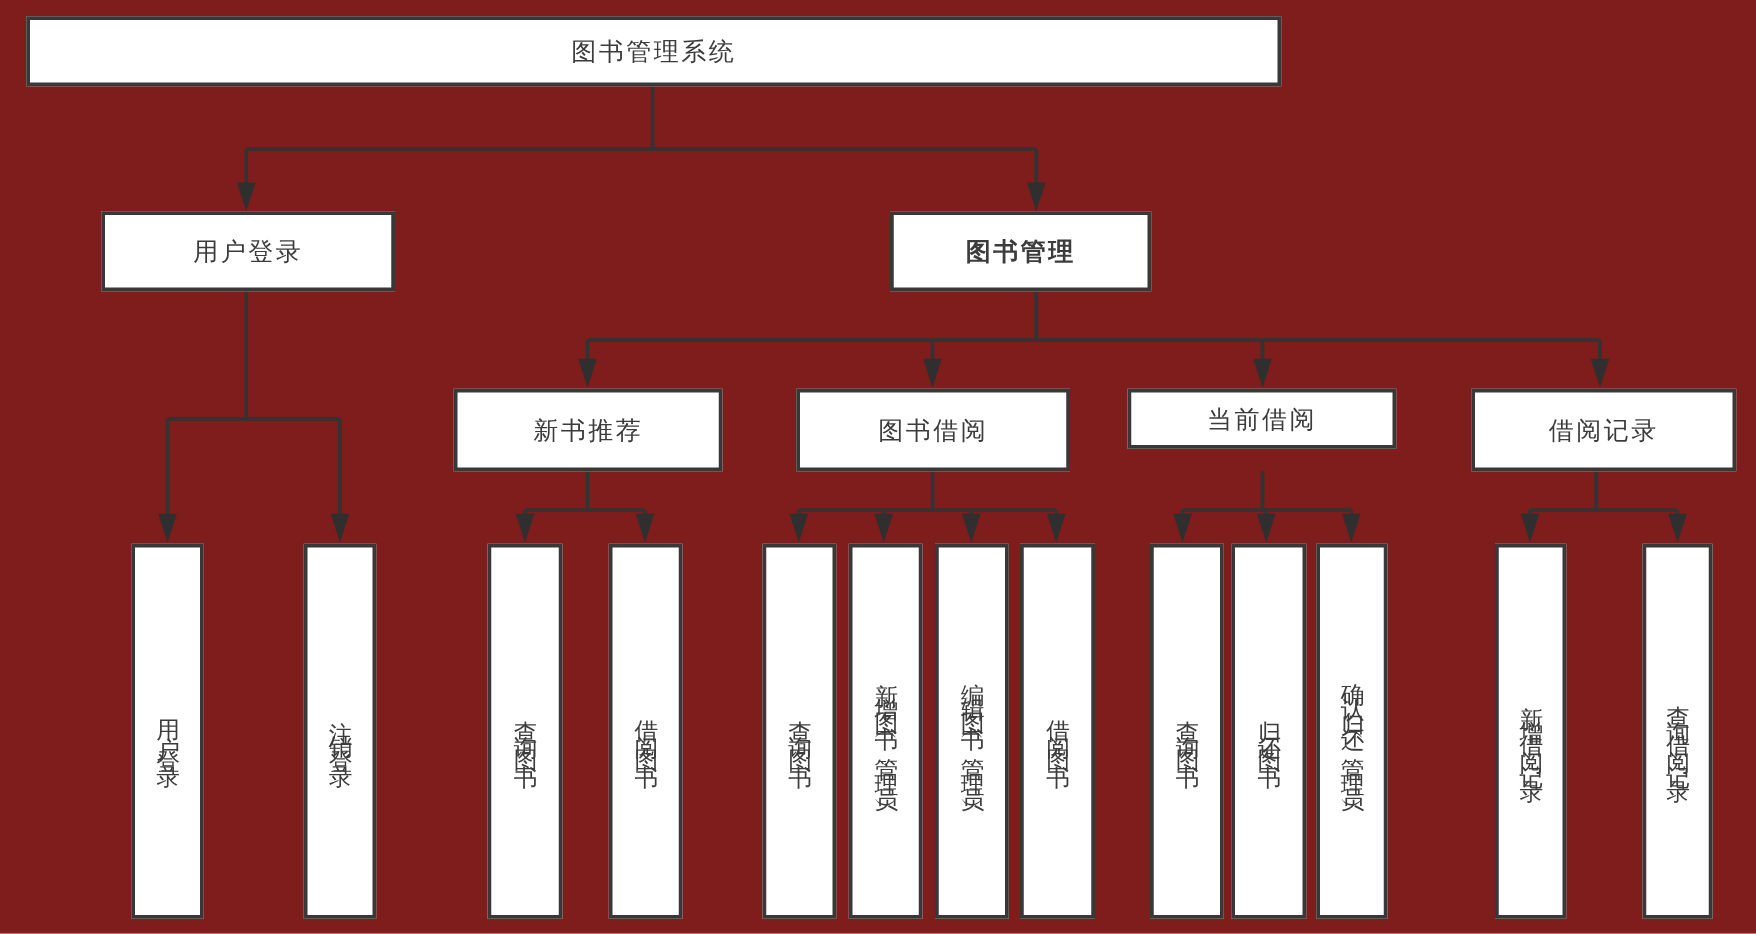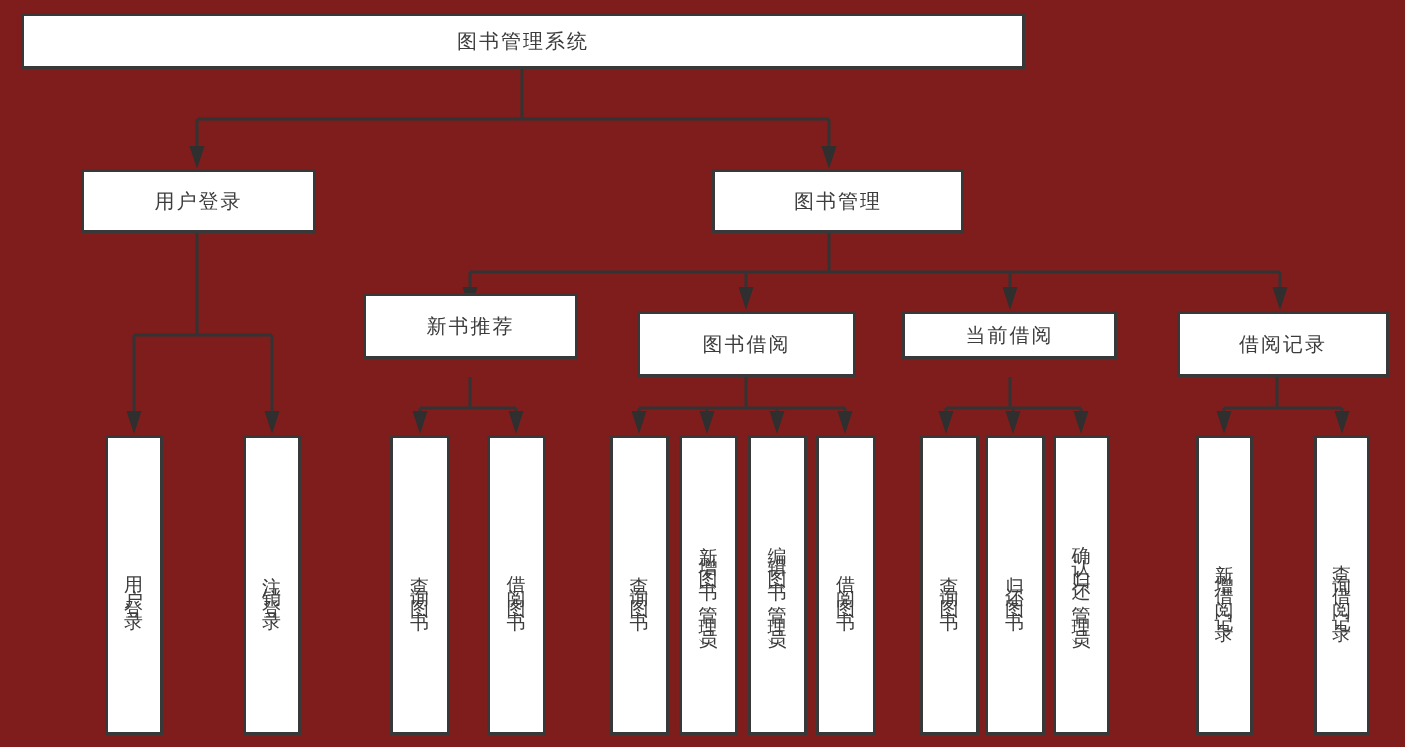--- a/index.html
+++ b/index.html
@@ -89,25 +89,25 @@
     </g>
   </svg>
 
   <div class="node" style="left:21px; top:13px; width:1004px; height:56px;">
     <span class="hlabel">图书管理系统</span>
   </div>
 
   <div class="node" style="left:81px; top:169px; width:235px; height:64px;">
     <span class="hlabel">用户登录</span>
   </div>
-  <div class="node" style="left:712px; top:169px; width:252px; height:64px;">
+  <div class="node" style="left:712px; top:169px; width:209px; height:64px;font-weight:bold;">
     <span class="hlabel">图书管理</span>
   </div>
 
-  <div class="node" style="left:363px; top:293px; width:215px; height:66px;">
+  <div class="node" style="left:363px; top:311px; width:215px; height:66px;">
     <span class="hlabel">新书推荐</span>
   </div>
   <div class="node" style="left:637px; top:311px; width:219px; height:66px;">
     <span class="hlabel">图书借阅</span>
   </div>
   <div class="node" style="left:902px; top:311px; width:215px; height:48px;">
     <span class="hlabel">当前借阅</span>
   </div>
   <div class="node" style="left:1177px; top:311px; width:212px; height:66px;">
     <span class="hlabel">借阅记录</span>

